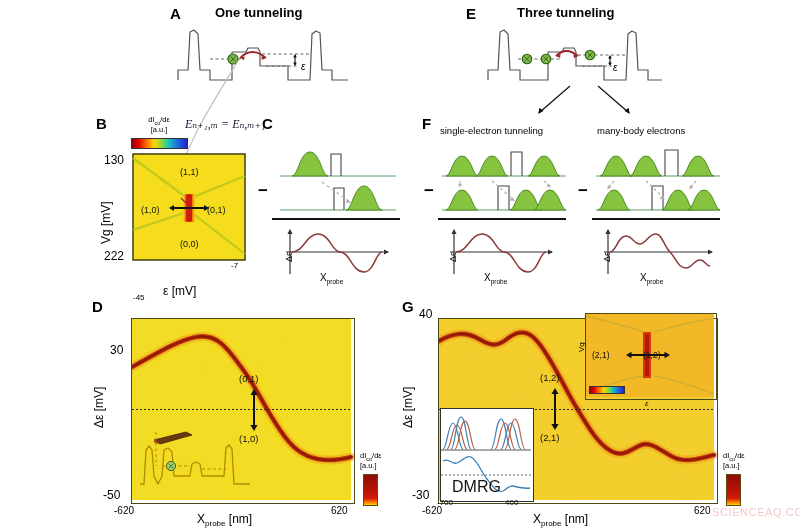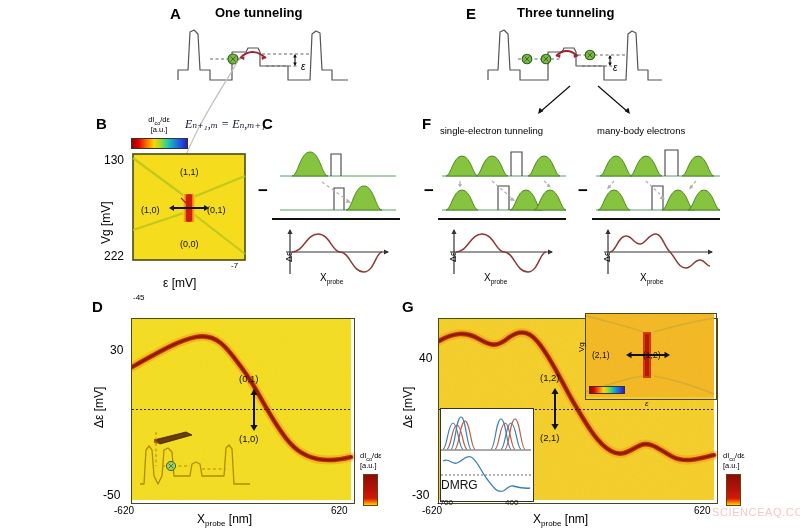--- a/index.html
+++ b/index.html
@@ -69,21 +69,21 @@
 
   <div class="abs eqn" style="left:185px;top:118px;">
     <span>Eₙ₊₁,ₘ = Eₙ,ₘ₊₁</span>
   </div>
 
   <div class="abs ax-num" style="left:104px;top:154px;">130</div>
   <div class="abs ax-num" style="left:104px;top:250px;">222</div>
   <div class="abs ax-title rot" style="left:100px;top:244px;transform:rotate(-90deg);white-space:nowrap;">Vg [mV]</div>
   <div class="abs ax-num-sm" style="left:133px;top:273px;margin-top:21px;">-45</div>
   <div class="abs ax-num-sm" style="left:231px;top:262px;">-7</div>
-  <div class="abs ax-title" style="left:163px;top:277px;">ε [mV]</div>
+  <div class="abs ax-title" style="left:163px;top:285px;">ε [mV]</div>
 
   <div class="abs" style="left:133px;top:154px;">
     <svg width="112" height="106" viewBox="0 0 112 106">
       <defs>
         <linearGradient id="ridgeB" x1="0" y1="0" x2="1" y2="0">
           <stop offset="0%" stop-color="#f5dd1e"></stop>
           <stop offset="18%" stop-color="#ef8a14"></stop>
           <stop offset="42%" stop-color="#d8260a"></stop>
           <stop offset="58%" stop-color="#d8260a"></stop>
           <stop offset="82%" stop-color="#ef8a14"></stop>
@@ -338,21 +338,21 @@
     <span>X</span><sub style="font-size:8px;">probe</sub><span> [nm]</span>
   </div>
 
   <div class="abs tiny-lbl" style="left:360px;top:452px;white-space:nowrap;">
     <span>dI</span><sub style="font-size:5.5px;">co</sub><span>/dε</span>
   </div>
   <div class="abs tiny-lbl" style="left:360px;top:462px;">[a.u.]</div>
   <div class="abs redbar" style="left:363px;top:474px;width:13px;height:30px;border:1px solid #5a4a10;"></div>
 
   <div class="abs panel-letter" style="left:402px;top:299px;">G</div>
-  <div class="abs ax-num" style="left:419px;top:308px;margin-top:44px;">40</div>
+  <div class="abs ax-num" style="left:419px;top:308px;">40</div>
   <div class="abs ax-num" style="left:412px;top:489px;">-30</div>
   <div class="abs ax-title rot" style="left:402px;top:428px;transform:rotate(-90deg);white-space:nowrap;">Δε [mV]</div>
 
   <div class="abs" style="left:438px;top:318px;width:278px;height:184px;border:1.6px solid #4a4a16;overflow:hidden;">
     <svg width="275" height="181" viewBox="0 0 275 181" preserveAspectRatio="none">
       <defs>
         <filter id="grainG" x="0" y="0" width="100%" height="100%">
           <feTurbulence type="fractalNoise" baseFrequency="0.9" numOctaves="2" seed="19" result="n"></feTurbulence>
           <feColorMatrix in="n" type="saturate" values="0"></feColorMatrix>
           <feComponentTransfer>
@@ -432,21 +432,21 @@
       <path d="M54 40 C58 40,59 14,64 14 C69 14,70 40,74 40" fill="none" stroke="#b5604a" stroke-width="1.2"></path>
       <path d="M64 40 C68 40,69 10,74 10 C79 10,80 40,84 40" fill="none" stroke="#b5604a" stroke-width="1.2"></path>
       <line x1="0" y1="41" x2="90" y2="41" stroke="#555" stroke-width="1"></line>
 
       <line x1="0" y1="66" x2="90" y2="66" stroke="#444" stroke-width="0.8" stroke-dasharray="2,2"></line>
       <path d="M2 52 C8 48,10 56,16 54 C22 52,24 46,30 48
                C36 51,40 62,46 70 C52 78,56 84,62 82
                C66 80.5,68 76,72 77 C78 78.5,84 80,89 79" fill="none" stroke="#3a7fb5" stroke-width="1.3"></path>
     </svg>
   </div>
-  <div class="abs" style="left:441px;top:478px;font-size:12px;color:#111;">DMRG</div>
+  <div class="abs" style="left:452px;top:478px;font-size:16px;color:#111;">DMRG</div>
   <div class="abs" style="left:437px;top:498px;font-size:8px;color:#111;">-700</div>
   <div class="abs" style="left:505px;top:498px;font-size:8px;color:#111;">400</div>
 
   <div class="abs ax-num-sm" style="left:422px;top:506px;font-size:10px;">-620</div>
   <div class="abs ax-num-sm" style="left:694px;top:506px;font-size:10px;">620</div>
   <div class="abs ax-title" style="left:533px;top:513px;white-space:nowrap;">
     <span>X</span><sub style="font-size:8px;">probe</sub><span> [nm]</span>
   </div>
 
   <div class="abs tiny-lbl" style="left:723px;top:452px;white-space:nowrap;">

